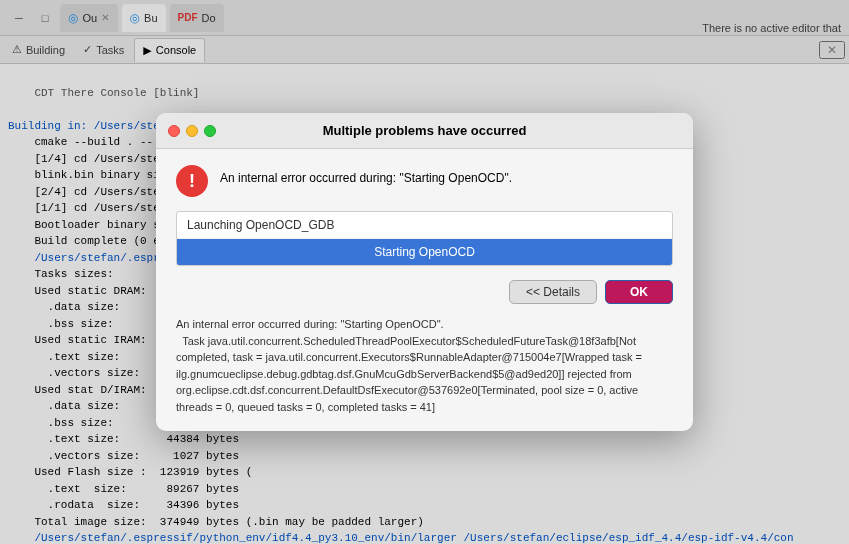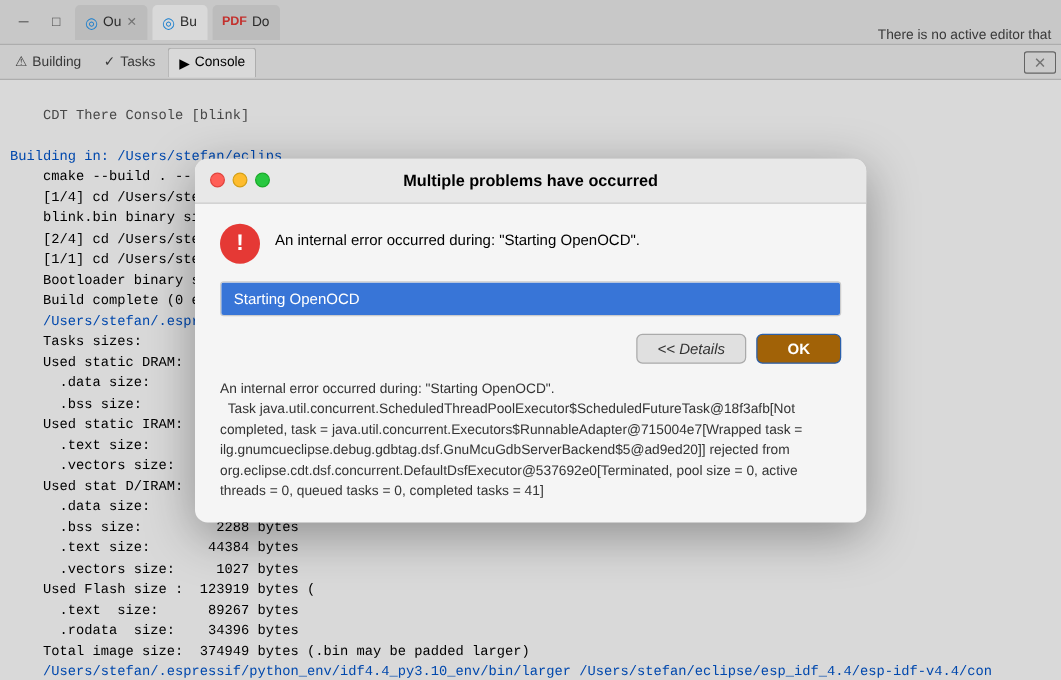--- a/index.html
+++ b/index.html
@@ -227,43 +227,43 @@
       padding: 6px 10px;
       font-size: 12px;
       color: #333;
       border-bottom: 1px solid #eee;
       cursor: pointer;
     }
     .error-list-item:last-child { border-bottom: none; }
     .error-list-item.selected {
       background: #3875d7;
       color: #fff;
+      text-align: center;
     }
 
     .modal-button-row {
       display: flex;
       justify-content: flex-end;
       gap: 8px;
       margin-bottom: 12px;
     }
 
     .btn-details {
       padding: 4px 16px;
       background: #e0e0e0;
       border: 1px solid #aaa;
       border-radius: 5px;
       font-size: 12px;
       cursor: pointer;
       color: #333;
-      font-style: italic;
     }
 
     .btn-ok {
       padding: 4px 24px;
-      background: #a16207;
+      background: #be185d;
       border: 1px solid #2a5faa;
       border-radius: 5px;
       font-size: 12px;
       cursor: pointer;
       color: #fff;
       font-weight: 600;
     }
 
     .error-detail-text {
       font-size: 11px;
@@ -365,20 +365,23 @@
     </div>
 
     <div class="modal-body">
 
       <div class="modal-error-header">
         <div class="error-icon">!</div>
         <div class="error-message-text">An internal error occurred during: "Starting OpenOCD".</div>
       </div>
 
       <div class="error-list">
+        <div class="error-list-item">
+          <span>Launching OpenOCD_GDB</span>
+        </div>
         <div class="error-list-item selected">
           <span>Starting OpenOCD</span>
         </div>
       </div>
 
       <div class="modal-button-row">
         <button class="btn-details">&lt;&lt; Details</button>
         <button class="btn-ok">OK</button>
       </div>
 

